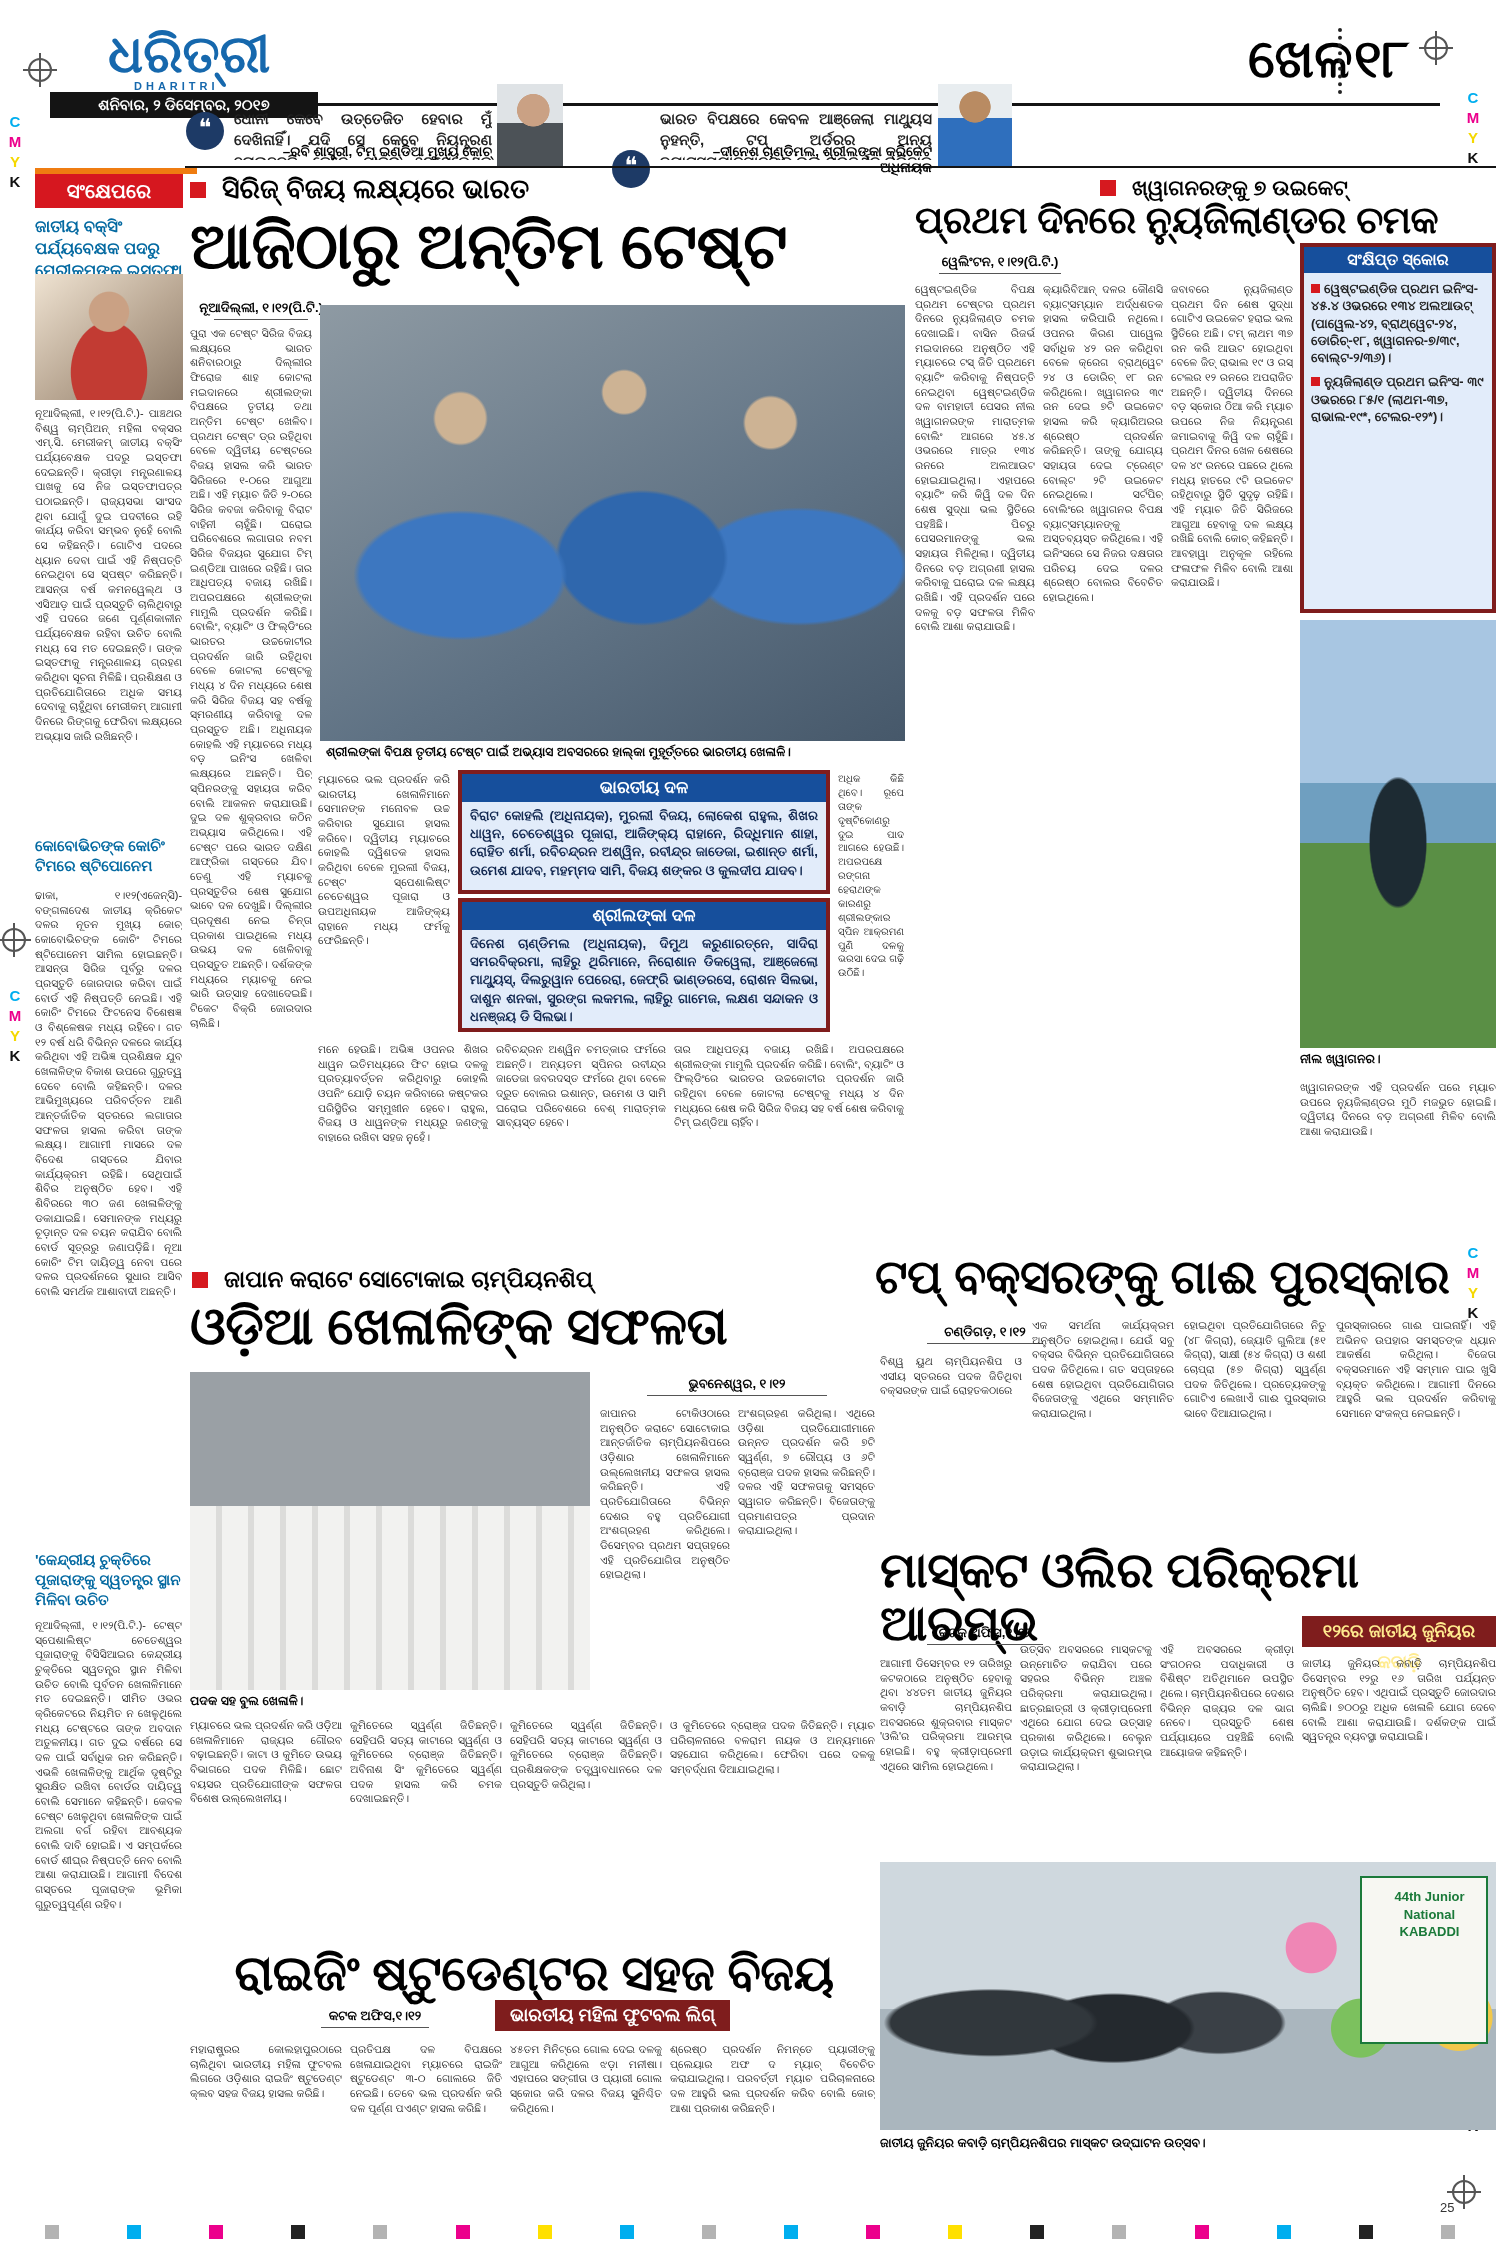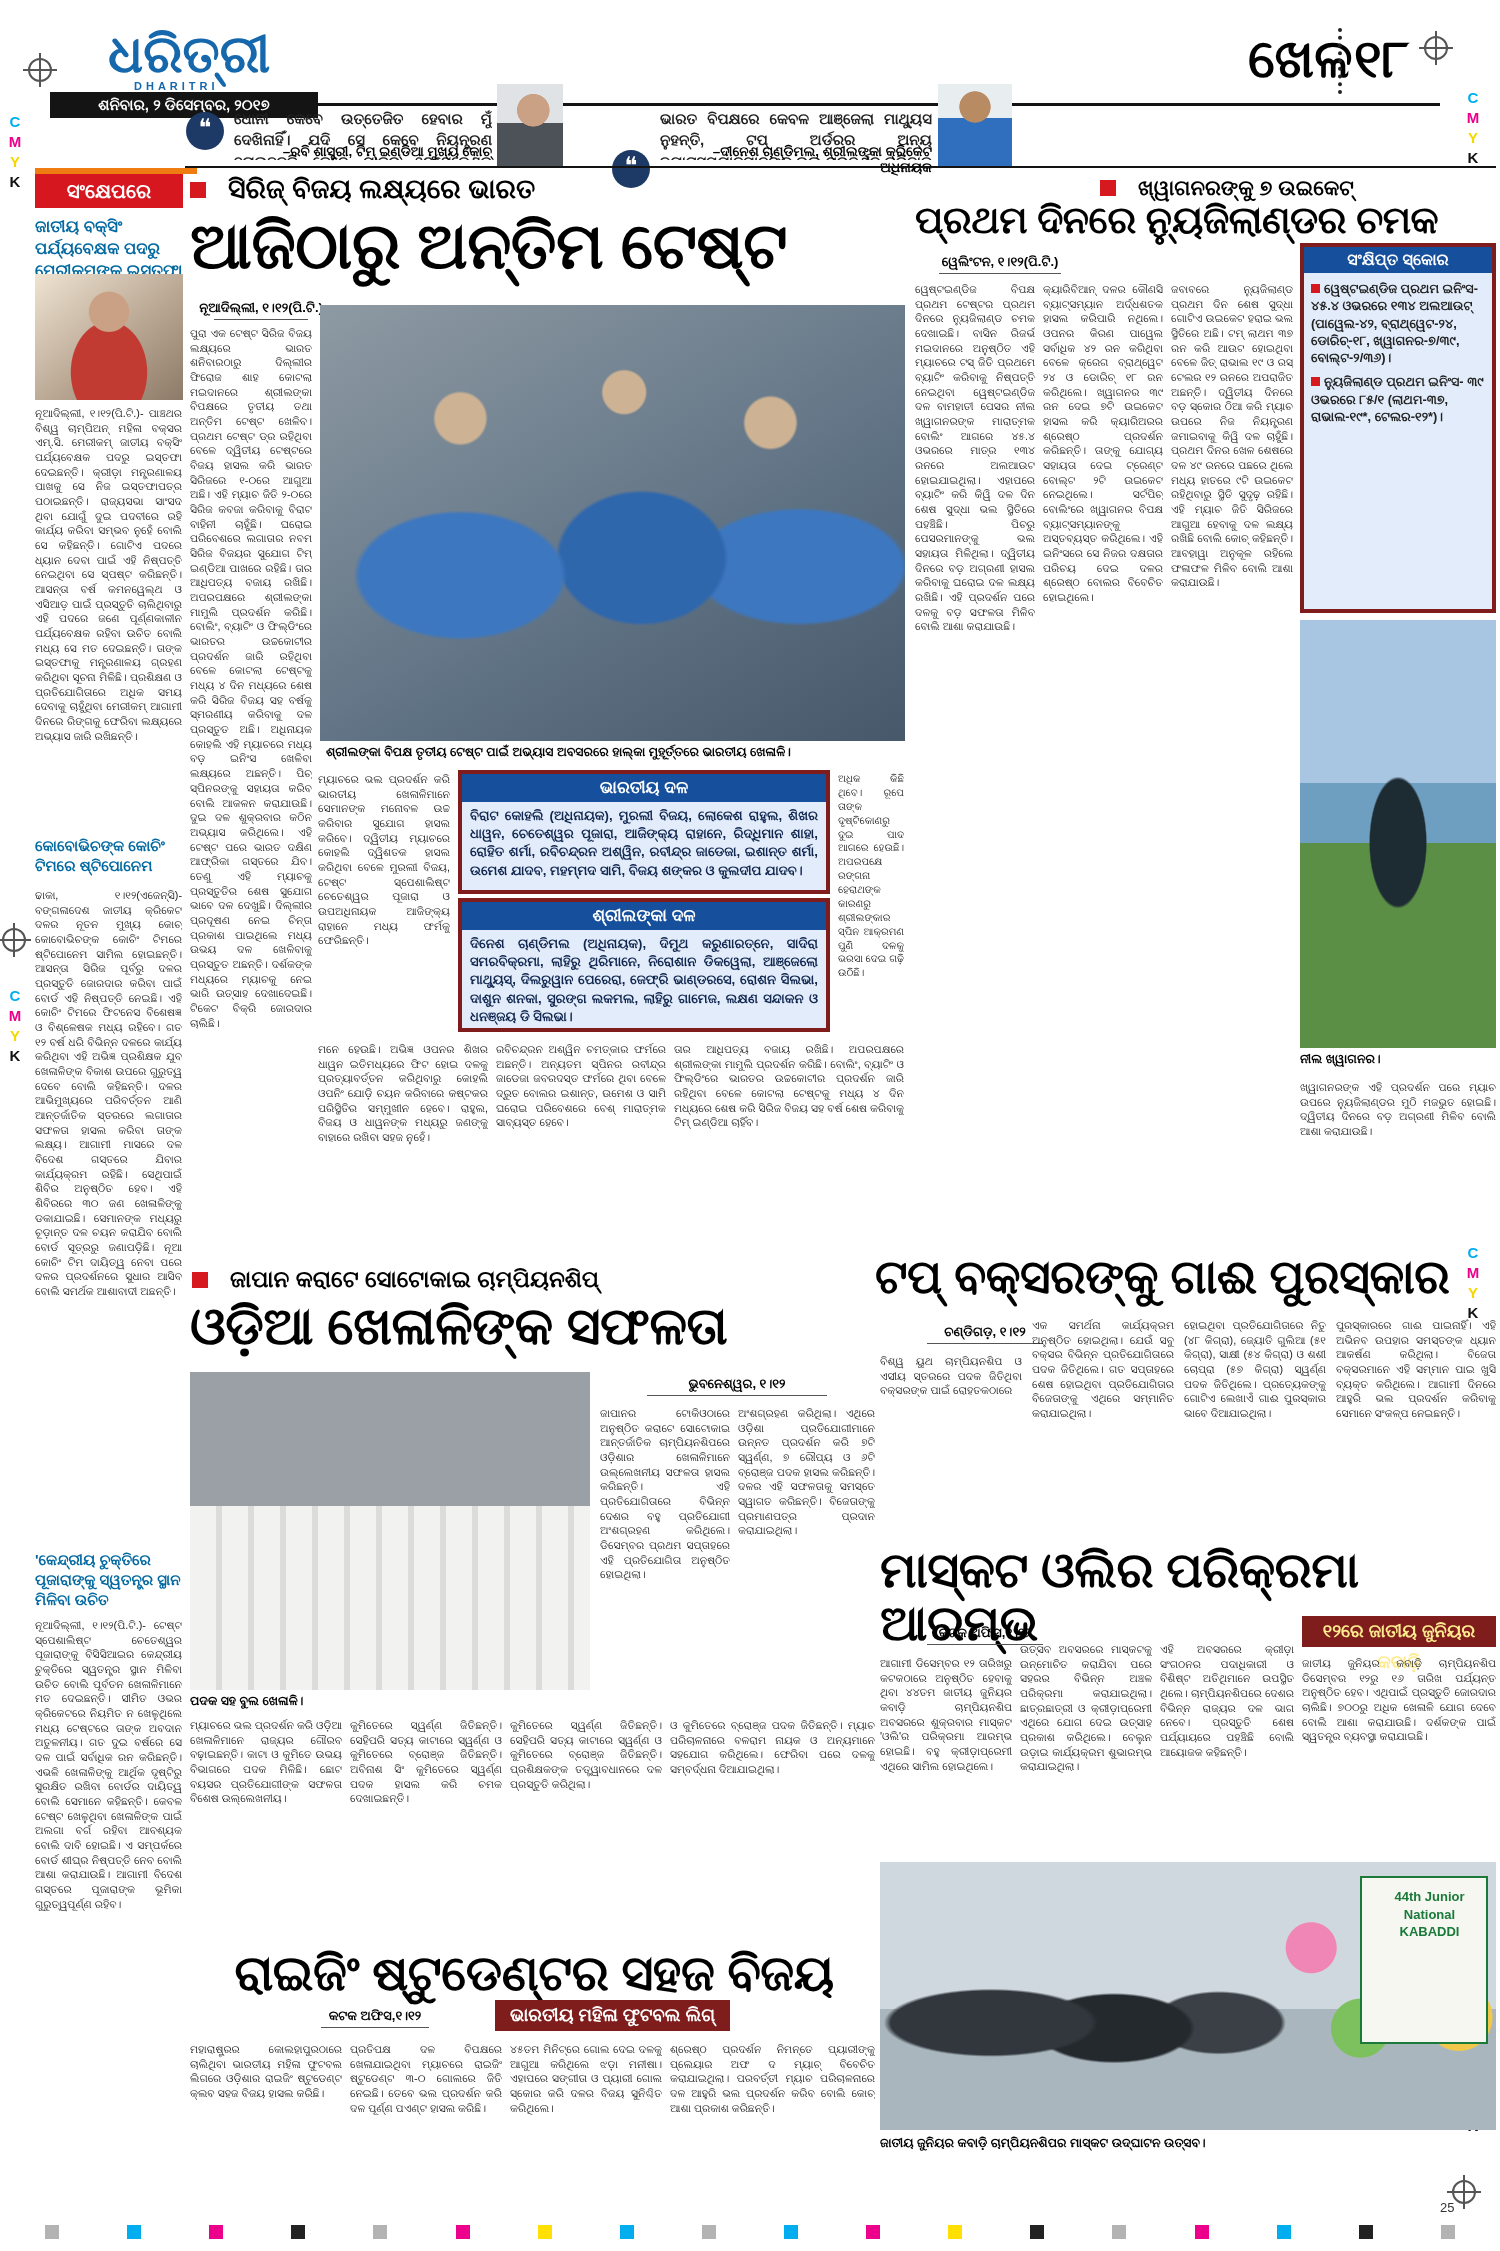--- a/index.html
+++ b/index.html
@@ -6,21 +6,21 @@
   .page{position:relative;width:1500px;height:2251px;margin:0 auto;background:#fff;
         font-family:"Liberation Sans","DejaVu Sans",sans-serif;color:#111;overflow:hidden;}
   .abs{position:absolute;}
   
   .bodytext{font-size:10.8px;line-height:1.36;text-align:justify;overflow:hidden;color:#1d1d1d;}
   .bodytext.sm{font-size:10.2px;}
   .subhead{font-weight:bold;font-size:15px;line-height:1.32;color:#0369a1;}
   .byline{font-weight:bold;font-size:13px;text-align:center;color:#000;}
   .byline::after{content:"";display:block;width:72%;margin:3px auto 0;border-bottom:1.5px solid #555;}
   .caption{font-weight:bold;font-size:12.5px;color:#000;}
-  .kicker{display:flex;align-items:center;gap:22px;font-weight:bold;color:#000;}
+  .kicker{display:flex;align-items:center;gap:16px;font-weight:bold;color:#000;}
   .kicker .sq{width:16px;height:16px;background:#d6191f;flex:0 0 auto;}
   .headline{font-weight:bold;color:#000;letter-spacing:-0.5px;line-height:1.08;}
   
   .logo-odia{font-size:52px;font-weight:bold;color:#1668ad;line-height:1;}
   .logo-latin{font-size:11px;font-weight:bold;color:#1668ad;letter-spacing:4px;}
   .datebar{background:#141414;color:#fff;font-size:15px;font-weight:bold;text-align:center;line-height:26px;}
   .rule{background:#141414;}
   .khela{font-size:53px;font-weight:bold;color:#000;line-height:1;}
   .dotline{border-left:4px dotted #222;}
   

